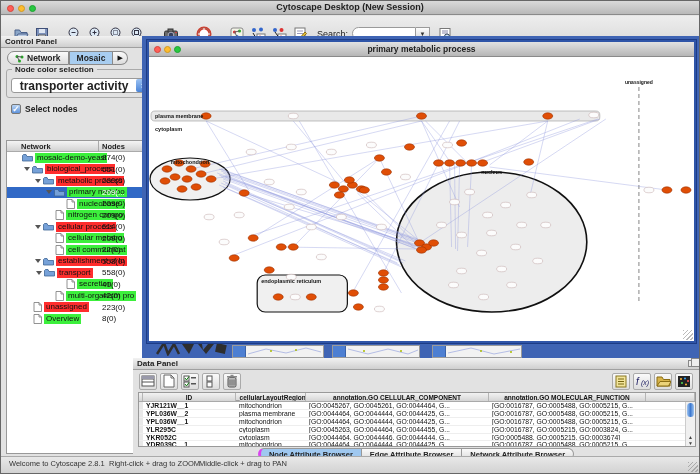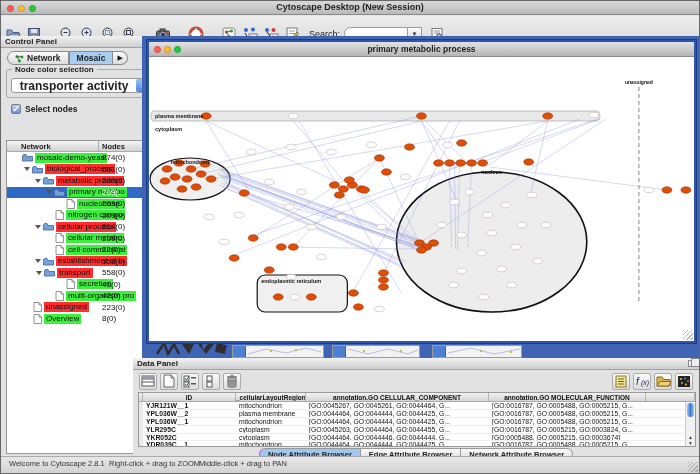--- a/index.html
+++ b/index.html
@@ -3,21 +3,21 @@
 <meta charset="utf-8">
 <style>
   html,body{margin:0;padding:0;background:#888;}
   *{box-sizing:border-box;font-family:"Liberation Sans",sans-serif;}
   .app{position:relative;width:700px;height:474px;background:#e4e4e4;overflow:hidden;border:1px solid #666;}
   
   .titlebar{position:absolute;left:0;top:0;right:0;height:14px;background:linear-gradient(#d9d9d9,#b9b9b9);border-bottom:1px solid #8a8a8a;}
   .titlebar .tl{position:absolute;top:4px;width:7px;height:7px;border-radius:50%;}
   .title-text{position:absolute;left:0;right:0;top:1px;text-align:center;font-size:9px;font-weight:bold;color:#222;}
   
-  .toolbar{position:absolute;left:0;top:15px;right:0;height:36px;background:linear-gradient(#ededed,#d6d6d6);border-bottom:1px solid #9a9a9a;display:flex;align-items:center;padding-left:2px;}
+  .toolbar{position:absolute;left:0;top:15px;right:0;height:36px;background:linear-gradient(#ededed,#d6d6d6);border-bottom:1px solid #9a9a9a;display:flex;align-items:center;padding-left:10px;}
   .tbtn{width:20px;height:18px;display:flex;align-items:center;justify-content:center;margin-right:1px;}
   .tgap{width:12px;}
   .search-label{font-size:9px;color:#222;margin:0 4px 0 6px;}
   .search-box{width:64px;height:13px;border:1px solid #9a9a9a;border-radius:7px 0 0 7px;background:#fff;font-size:8px;padding:0 4px;}
   .search-drop{width:14px;height:13px;border:1px solid #9a9a9a;border-left:none;background:linear-gradient(#fdfdfd,#d8d8d8);font-size:6px;display:flex;align-items:center;justify-content:center;color:#333;}
   
   .cp{position:absolute;left:0;top:35px;width:161px;bottom:13px;background:#e2e2e2;border-right:1px solid #9a9a9a;}
   .panel-head{height:12px;background:linear-gradient(#f2f2f2,#cfcfcf);border-bottom:1px solid #a0a0a0;font-size:8px;font-weight:bold;color:#222;padding:1px 4px;position:relative;}
   .float-ic{position:absolute;right:3px;top:2px;width:8px;height:7px;border:1px solid #888;background:#eee;}
   .float-ic:before{content:"";position:absolute;left:2px;top:-3px;width:8px;height:7px;border:1px solid #888;background:#eee;}
@@ -70,21 +70,21 @@
   .dp-head div{font-size:6.5px;font-weight:bold;color:#111;text-align:center;border-right:1px solid #b5b5b5;line-height:9px;overflow:hidden;white-space:nowrap;}
   .dp-row{display:grid;grid-template-columns:4px 93px 70px 183px 157px 1fr;height:7.9px;border-bottom:1px solid #eee;}
   .dp-row div{font-size:6.8px;color:#111;line-height:7.9px;white-space:nowrap;overflow:hidden;padding-left:3px;}
   .dp-row div:first-child{background:#e8e8e8;padding:0;}
   .dp-row div.idc{font-weight:bold;}
   .dp-scroll{position:absolute;right:0;top:9px;bottom:0;width:10px;background:#f0f0f0;border-left:1px solid #ccc;}
   .dp-scroll .thumb{position:absolute;left:1px;right:1px;top:1px;height:14px;border-radius:4px;background:linear-gradient(90deg,#9ec4f0,#3f7ad0,#9ec4f0);}
   .dp-scroll .arrows{position:absolute;left:0;right:0;bottom:0;font-size:5px;line-height:6px;text-align:center;color:#444;}
   .dp-tabs{position:absolute;left:0;right:0;bottom:1px;height:13px;display:flex;justify-content:center;}
   .dp-tab{height:12px;border:1px solid #999;border-left:none;background:linear-gradient(#fafafa,#ddd);font-size:7.5px;font-weight:bold;color:#222;display:flex;align-items:center;padding:0 8px;}
-  .dp-tab:first-child{border-left:1px solid #d946ef;border-radius:6px 0 0 6px;}
+  .dp-tab:first-child{border-left:3px solid #d946ef;border-radius:6px 0 0 6px;}
   .dp-tab:last-child{border-radius:0 6px 6px 0;}
   .dp-tab.sel{background:#9fc8f0;}
   
   .status{position:absolute;left:0;bottom:0;right:0;height:17px;background:linear-gradient(#e8e8e8,#d2d2d2);border-top:1px solid #aaa;font-size:7.5px;color:#333;}
   .status span{position:absolute;top:2px;}
   .app-grip{position:absolute;right:1px;bottom:1px;width:10px;height:10px;background:repeating-linear-gradient(135deg,#aaa 0 1px,transparent 1px 3px);}
 </style>
 </head>
 <body>
 

